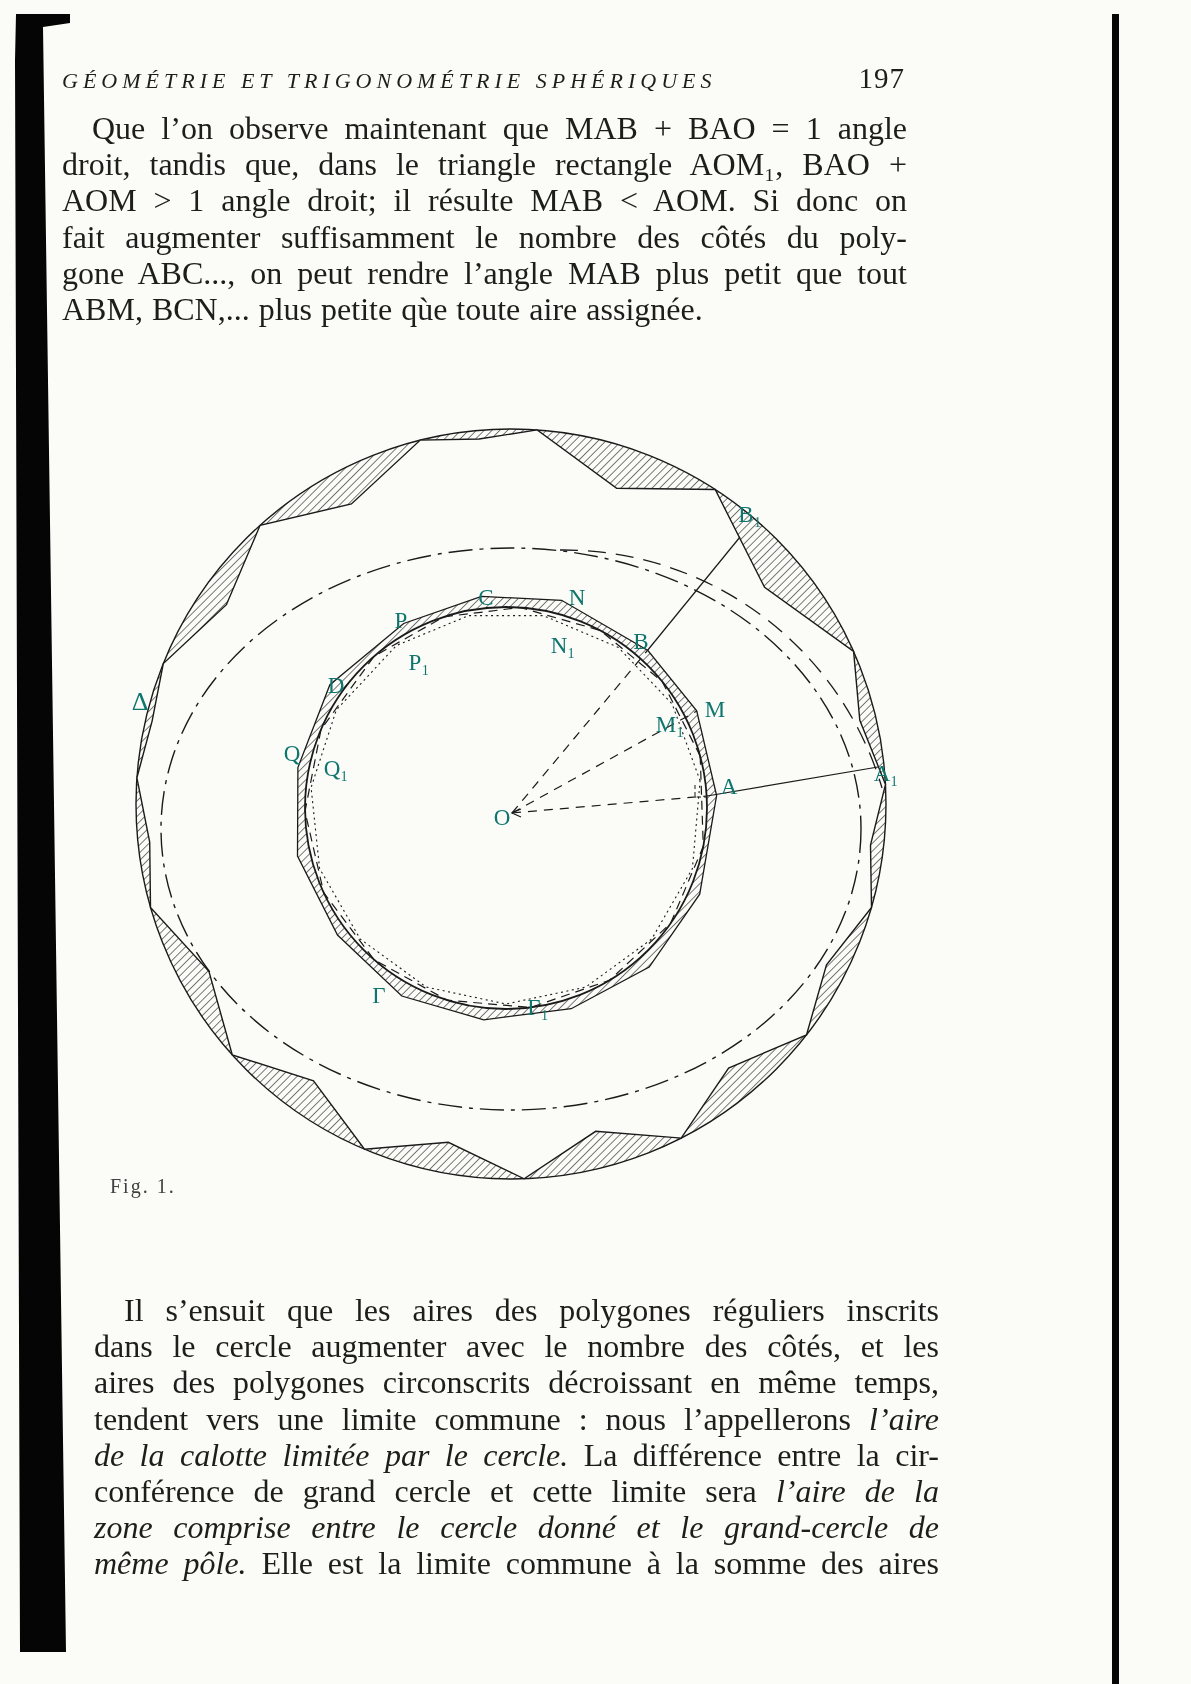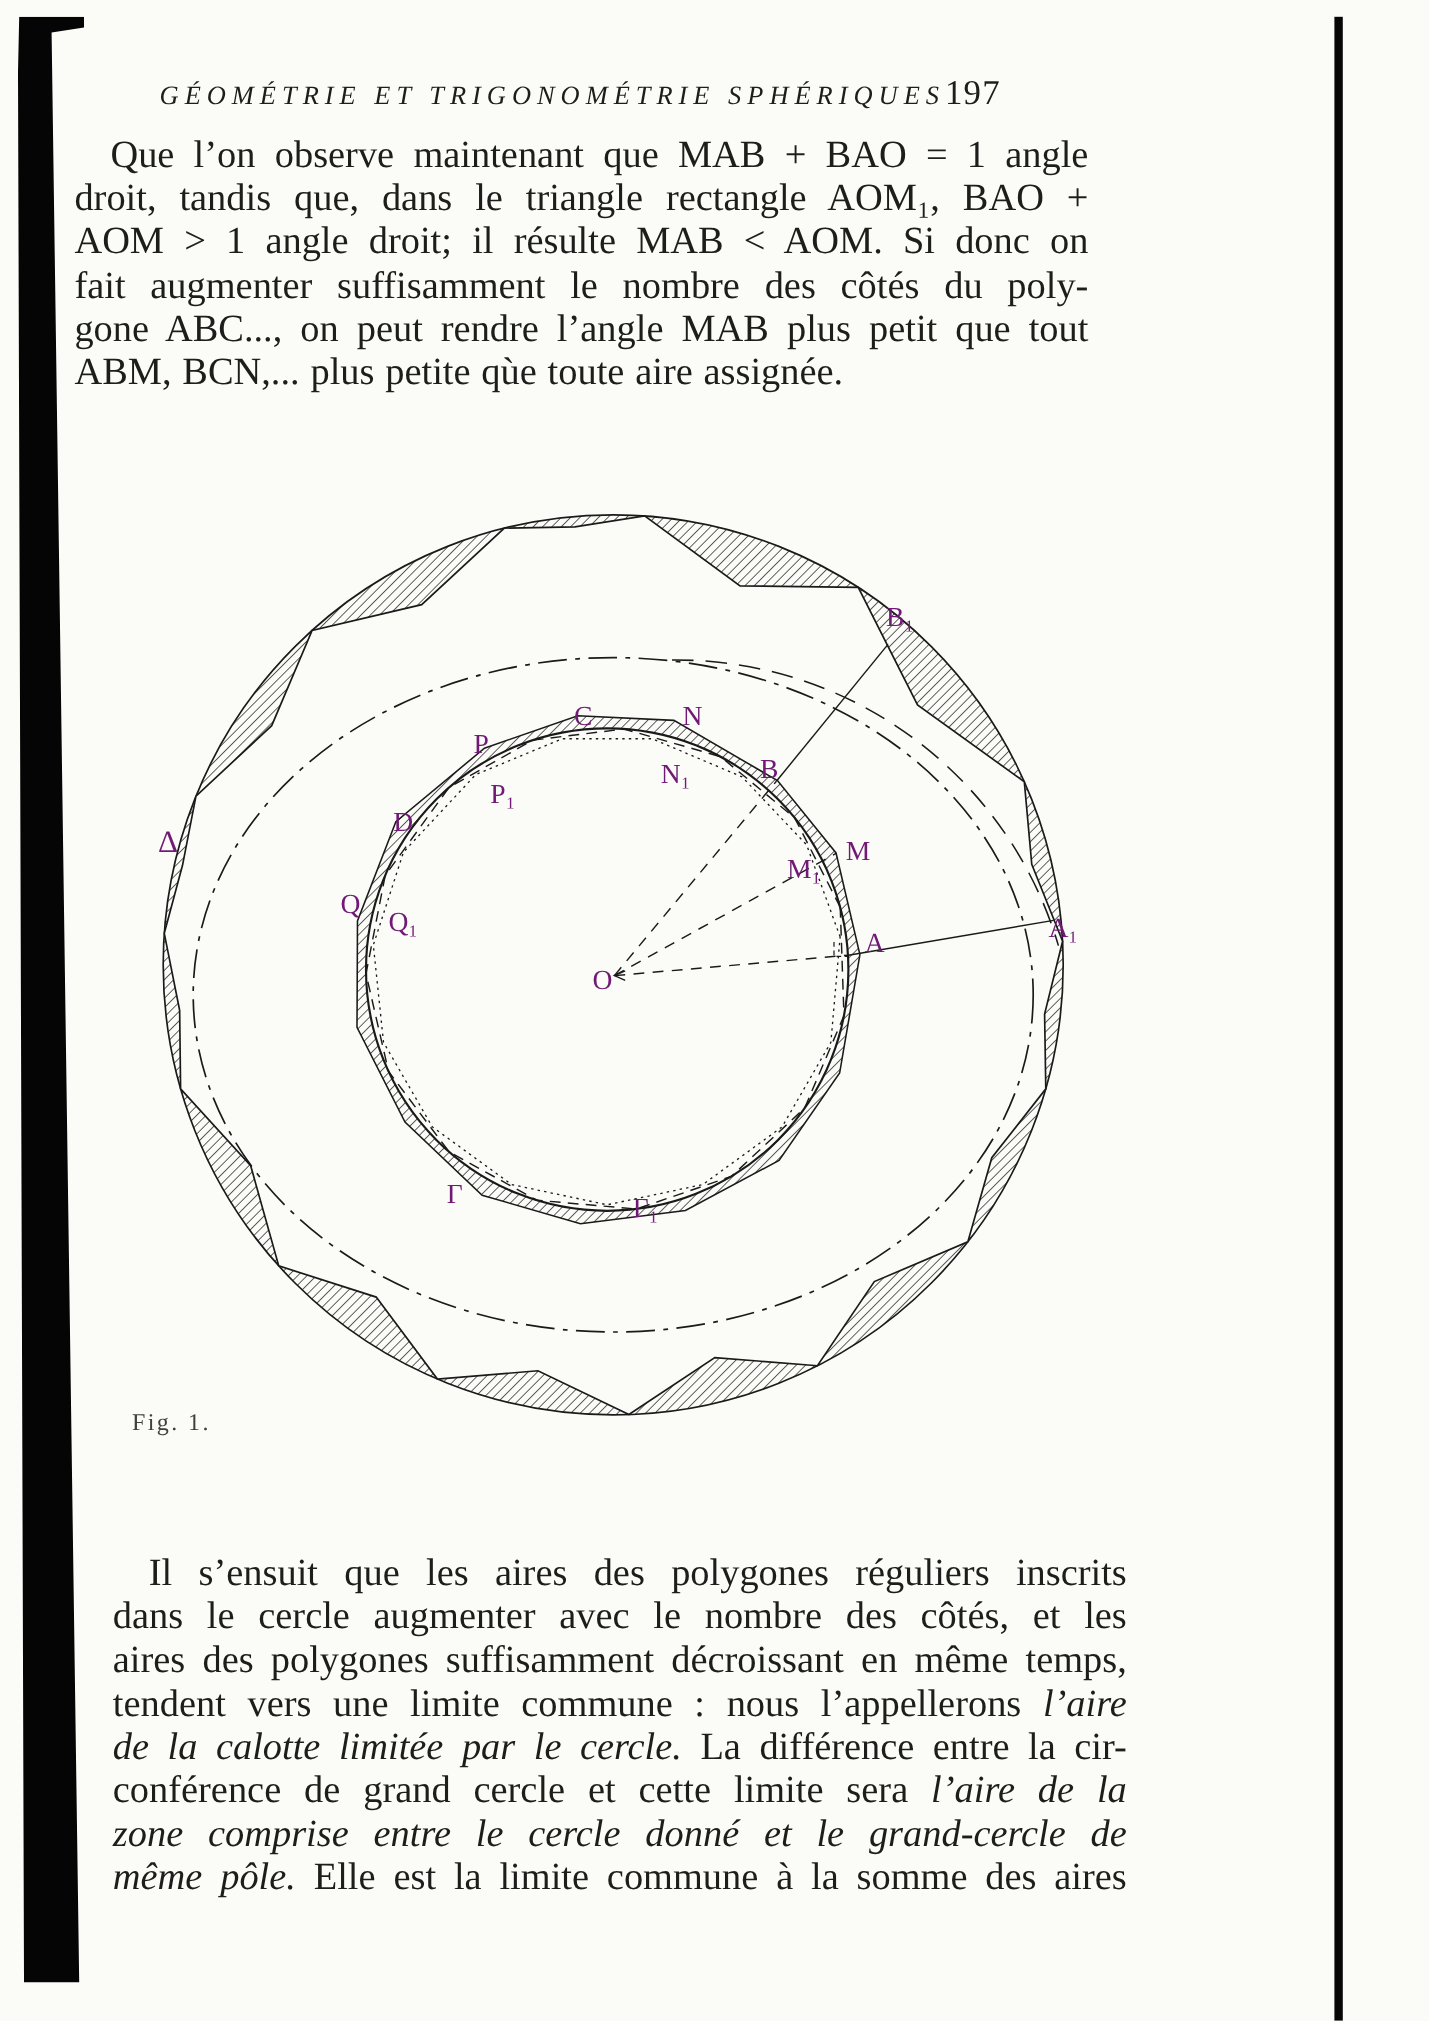--- a/index.html
+++ b/index.html
@@ -10,38 +10,38 @@
   }
   
   .bar-left{
     position:absolute;left:0;top:0;width:90px;height:1684px;background:#050505;
     clip-path:polygon(16px 14px,70px 14px,70px 23px,43px 27px,66px 1652px,20px 1652px,15px 60px);
   }
   .bar-right{position:absolute;left:1112px;top:14px;width:7px;height:1670px;background:#070707;}
   
   .header{
     position:absolute;left:62px;top:62px;width:843px;
-    display:flex;justify-content:center;align-items:baseline;
+    display:flex;justify-content:space-between;align-items:baseline;
   }
   .header .title{font-style:italic;font-size:22px;letter-spacing:5px;white-space:nowrap;}
   .header .pageno{font-style:normal;font-size:29px;letter-spacing:1px;}
   
   .para{position:absolute;left:62px;width:845px;font-size:32px;line-height:36.2px;word-spacing:1px;}
   #para1{top:110px;}
   #para2{top:1292px;margin-left:32px;}
   .tline{text-align:justify;text-align-last:justify;}
   .tline.first{text-indent:30px;}
   .para.no-justify-last .tline:last-child{text-align-last:left;}
   em{font-style:italic;}
   
   .figure{position:absolute;left:110px;top:415px;width:800px;height:845px;}
   .figure svg{position:absolute;left:0;top:0;}
   .flabel{
     position:absolute;transform:translate(-50%,-50%);
-    font-size:23px;color:#701a75;white-space:nowrap;line-height:1;
+    font-size:23px;color:#0f766e;white-space:nowrap;line-height:1;
   }
   .flabel.big{font-size:26px;}
   .fcaption{
     position:absolute;top:760px;left:0;width:100%;text-align:left;
     font-size:20px;letter-spacing:2px;color:#404040;
   }
 </style>
 </head>
 <body>
 
@@ -104,19 +104,19 @@
   <div class="flabel" style="left:392px;top:402px">O</div>
   <div class="flabel" style="left:269px;top:580px">Γ</div>
   <div class="flabel" style="left:428px;top:592px">Γ₁</div>
 
   <div class="fcaption">Fig. 1.</div>
 </div>
 
 <div id="para2" class="para">
     <div class="tline first"><span>Il s’ensuit que les aires des polygones réguliers inscrits</span></div>
     <div class="tline"><span>dans le cercle augmenter avec le nombre des côtés, et les</span></div>
-    <div class="tline"><span>aires des polygones suffisamment décroissant en même temps,</span></div>
+    <div class="tline"><span>aires des polygones circonscrits décroissant en même temps,</span></div>
     <div class="tline"><span>tendent vers une limite commune : nous l’appellerons </span><em>l’aire</em></div>
     <div class="tline"><em>de la calotte limitée par le cercle.</em><span> La différence entre la cir-</span></div>
     <div class="tline"><span>conférence de grand cercle et cette limite sera </span><em>l’aire de la</em></div>
     <div class="tline"><em>zone comprise entre le cercle donné et le grand-cercle de</em></div>
     <div class="tline"><em>même pôle.</em><span> Elle est la limite commune à la somme des aires</span></div>
   </div>
 
 </body></html>

